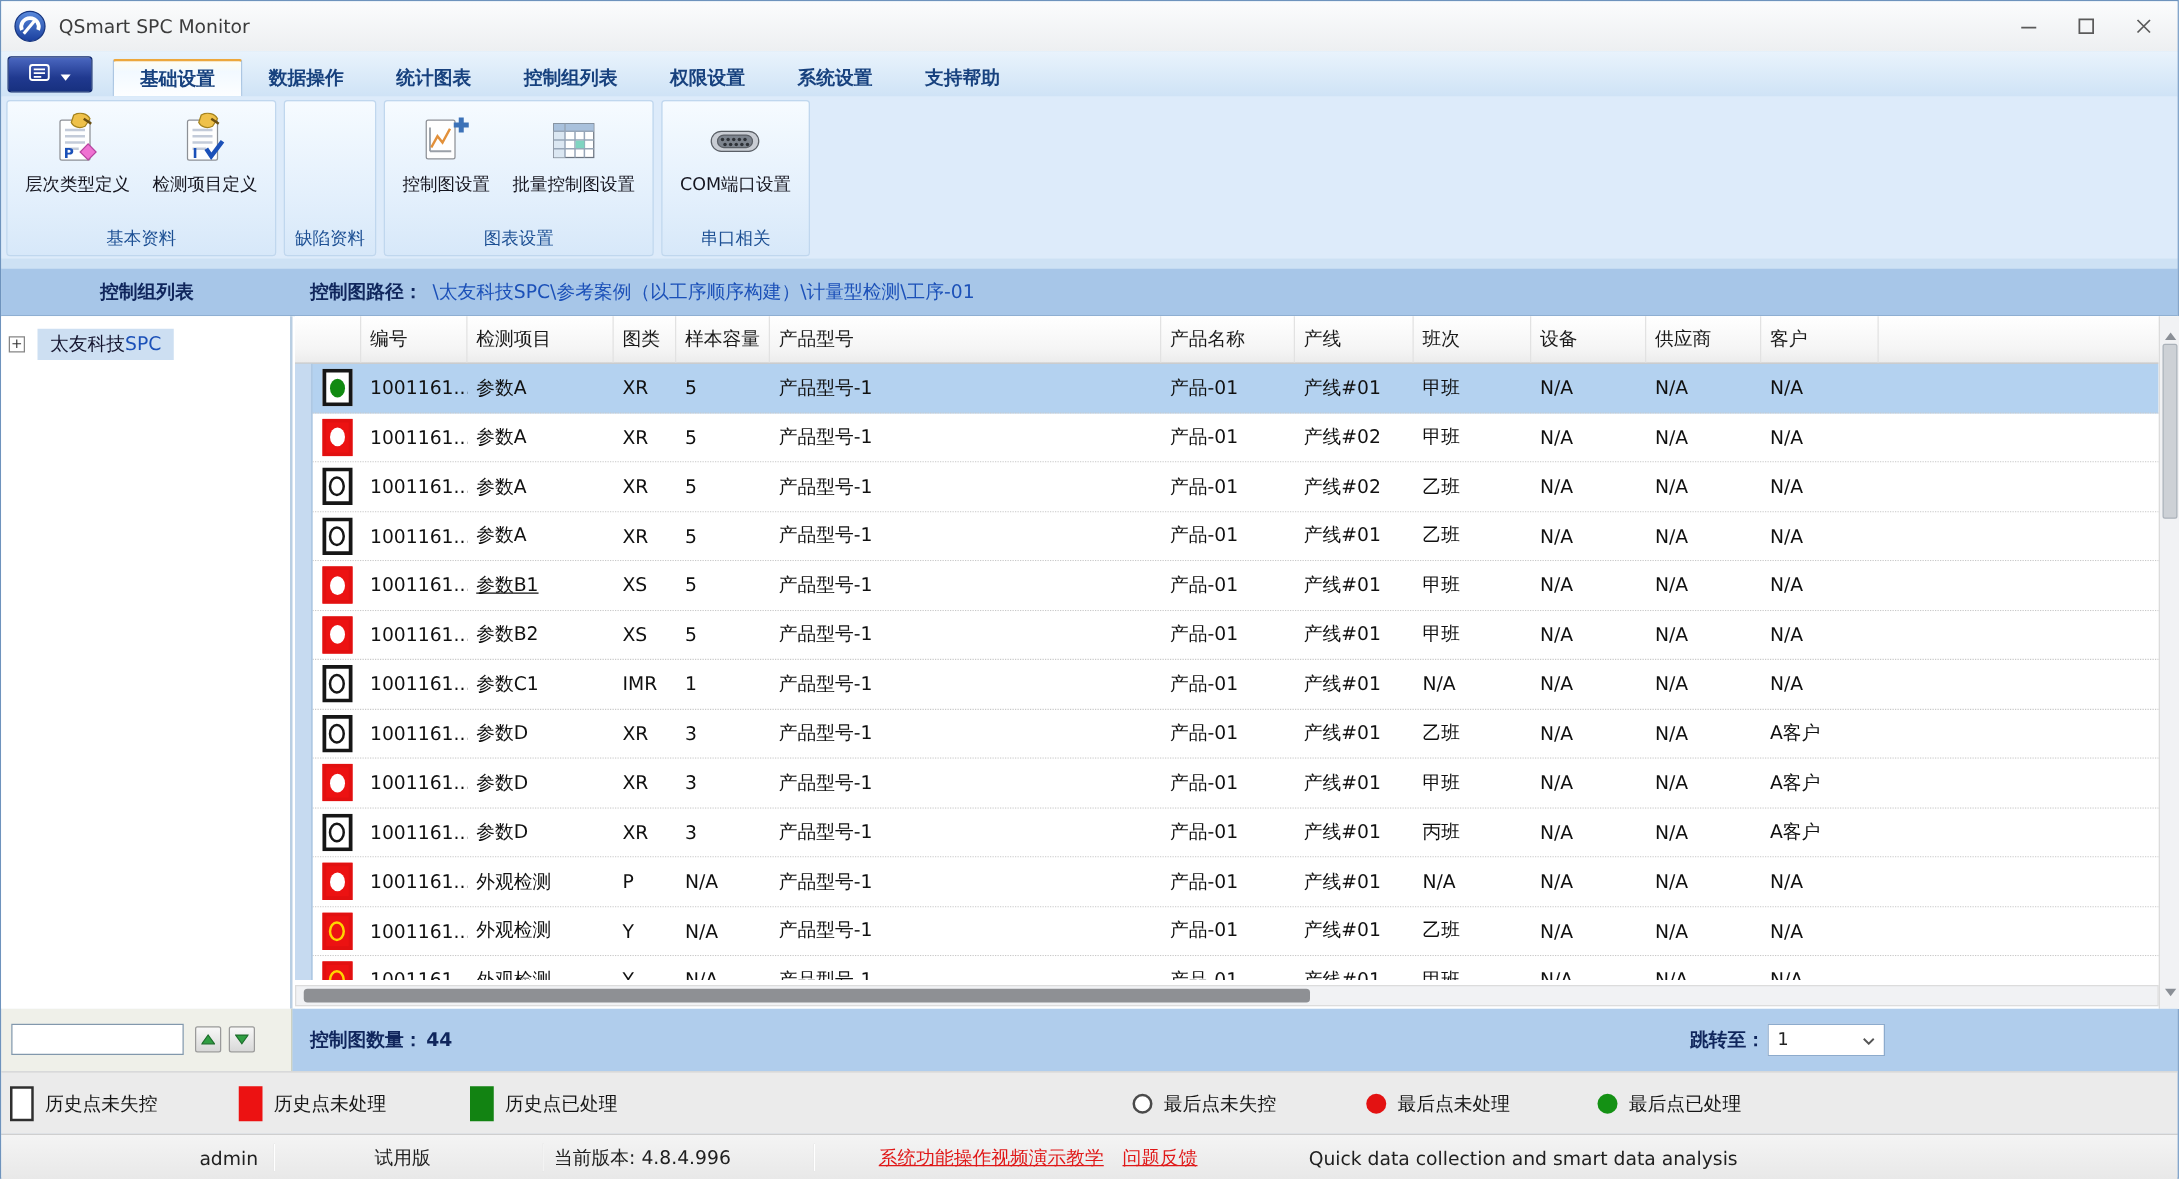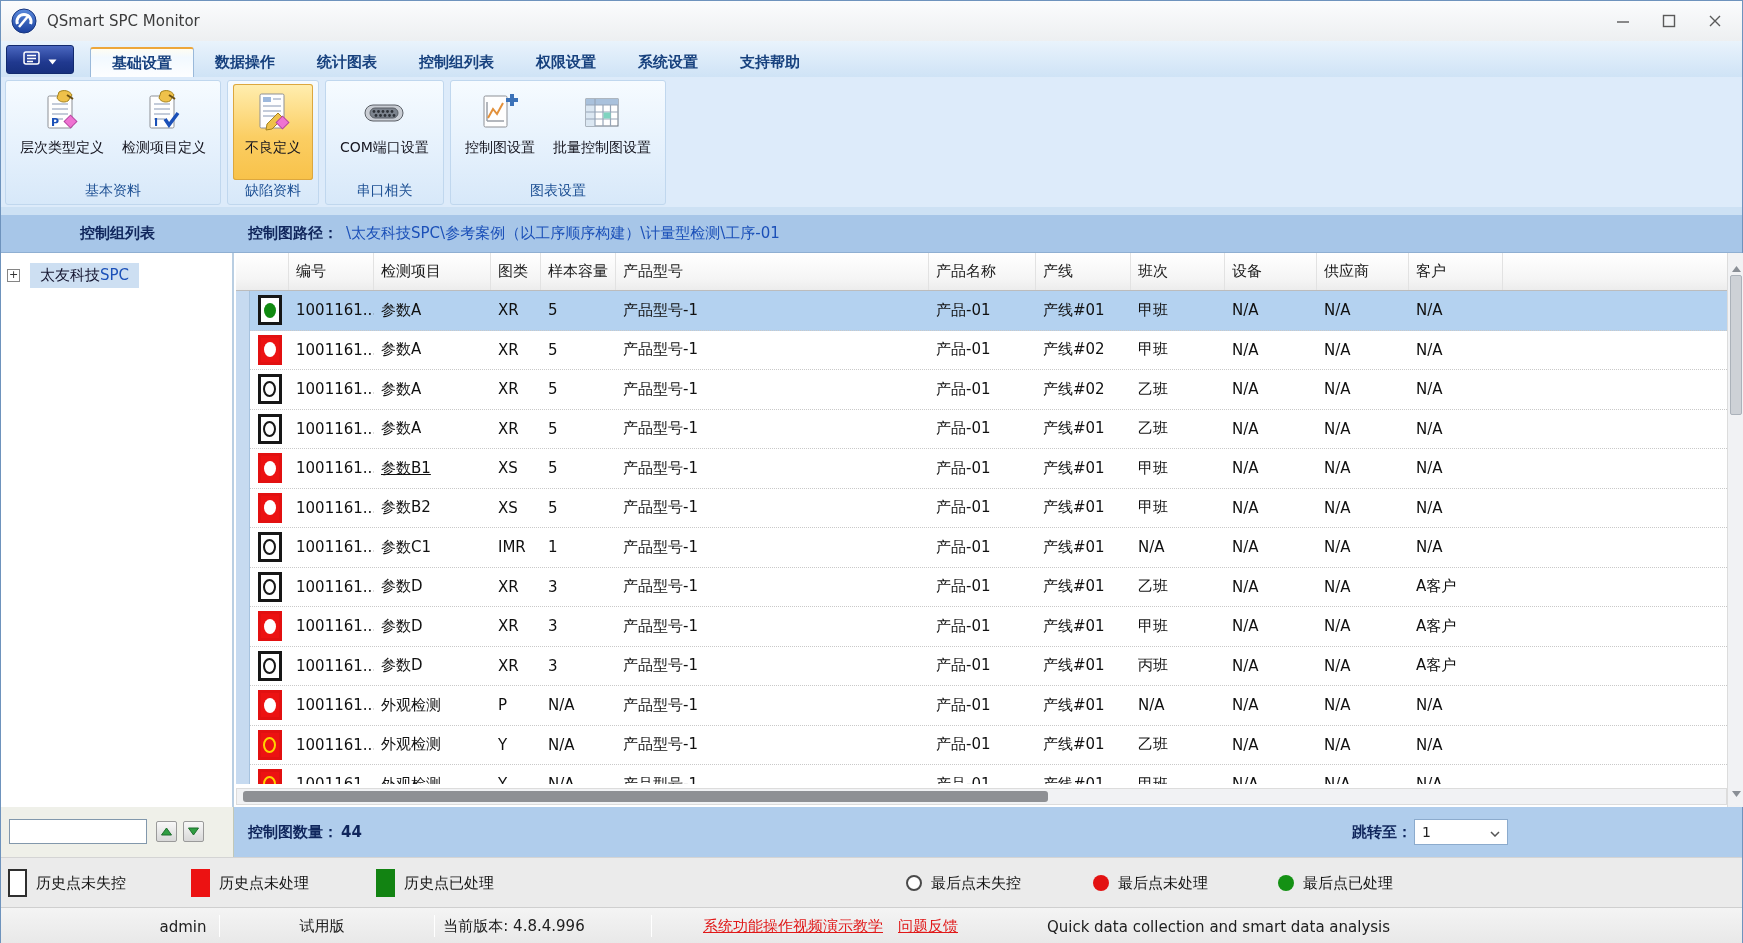--- a/index.html
+++ b/index.html
@@ -183,36 +183,53 @@
                 <path d="M24 29l4 6 9-12" stroke="#1b50b8" stroke-width="3.5" fill="none"></path>
               </svg>
             </div>
             <div class="rb-label">检测项目定义</div>
           </div>
         </div>
         <div class="rg-label">基本资料</div>
       </div>
       <div class="rgroup">
         <div class="rg-buttons">
-          <div class="ribbon-btn active">
+        </div>
+        <div class="rg-label">缺陷资料</div>
+      </div>
+      <div class="rgroup">
+        <div class="rg-buttons">
+          <div class="ribbon-btn">
             <div class="rb-icon">
               <svg width="46" height="46" viewBox="0 0 46 46">
-                <rect x="10" y="4" width="24" height="34" rx="1.5" fill="#fefefe" stroke="#8d9096"></rect>
-                <rect x="13" y="7" width="8" height="5" fill="#9db8dc"></rect>
-                <g stroke="#c3cbd9" stroke-width="2">
-                  <path d="M23 9h8M13 16h18M13 21h18M13 26h12" fill="none"></path>
+                <rect x="7" y="6" width="23" height="31" rx="1.5" fill="#fefefe" stroke="#8d9096"></rect>
+                <path d="M10 31V12M10 31h17" stroke="#9aa0a8" stroke-width="1.5" fill="none"></path>
+                <path d="M11 28l5-9 4 5 6-11" stroke="#e2903a" stroke-width="2" fill="none"></path>
+                <rect x="33" y="4" width="4" height="12" fill="#3c72b8"></rect>
+                <rect x="29" y="8" width="12" height="4" fill="#3c72b8"></rect>
+              </svg>
+            </div>
+            <div class="rb-label">控制图设置</div>
+          </div>
+          <div class="ribbon-btn">
+            <div class="rb-icon">
+              <svg width="46" height="46" viewBox="0 0 46 46">
+                <rect x="7" y="9" width="32" height="27" fill="#fff" stroke="#6b7480"></rect>
+                <rect x="7" y="9" width="32" height="6" fill="#a9c1dc"></rect>
+                <rect x="7" y="15" width="9" height="21" fill="#dbe7f2"></rect>
+                <g stroke="#97a6b8" stroke-width="1.2">
+                  <path d="M16 9v27M24 15v21M31.5 15v21M7 15h32M7 22h32M7 29h32" fill="none"></path>
                 </g>
-                <path d="M17 34l11-11 5 5-11 11-6 1z" fill="#efc14a" stroke="#a5831e"></path>
-                <rect x="28" y="28" width="9" height="9" transform="rotate(45 32.5 32.5)" fill="#ef72d2" stroke="#b743a0"></rect>
+                <rect x="24.5" y="22.5" width="7" height="6" fill="#7fd4c0"></rect>
               </svg>
             </div>
-            <div class="rb-label">不良定义</div>
+            <div class="rb-label">批量控制图设置</div>
           </div>
         </div>
-        <div class="rg-label">缺陷资料</div>
+        <div class="rg-label">图表设置</div>
       </div>
       <div class="rgroup">
         <div class="rg-buttons">
           <div class="ribbon-btn">
             <div class="rb-icon">
               <svg width="46" height="46" viewBox="0 0 46 46">
                 <rect x="4" y="15" width="38" height="16" rx="8" fill="#c9cdd4" stroke="#5a5f66"></rect>
                 <rect x="9" y="18" width="28" height="10" rx="5" fill="#7c838d" stroke="#5a5f66"></rect>
                 <g fill="#2e3238">
                   <circle cx="13" cy="21.5" r="1.4"></circle>
@@ -226,51 +243,20 @@
                   <circle cx="28.5" cy="25.5" r="1.4"></circle>
                   <circle cx="33" cy="25.5" r="1.4"></circle>
                 </g>
               </svg>
             </div>
             <div class="rb-label">COM端口设置</div>
           </div>
         </div>
         <div class="rg-label">串口相关</div>
       </div>
-      <div class="rgroup">
-        <div class="rg-buttons">
-          <div class="ribbon-btn">
-            <div class="rb-icon">
-              <svg width="46" height="46" viewBox="0 0 46 46">
-                <rect x="7" y="6" width="23" height="31" rx="1.5" fill="#fefefe" stroke="#8d9096"></rect>
-                <path d="M10 31V12M10 31h17" stroke="#9aa0a8" stroke-width="1.5" fill="none"></path>
-                <path d="M11 28l5-9 4 5 6-11" stroke="#e2903a" stroke-width="2" fill="none"></path>
-                <rect x="33" y="4" width="4" height="12" fill="#3c72b8"></rect>
-                <rect x="29" y="8" width="12" height="4" fill="#3c72b8"></rect>
-              </svg>
-            </div>
-            <div class="rb-label">控制图设置</div>
-          </div>
-          <div class="ribbon-btn">
-            <div class="rb-icon">
-              <svg width="46" height="46" viewBox="0 0 46 46">
-                <rect x="7" y="9" width="32" height="27" fill="#fff" stroke="#6b7480"></rect>
-                <rect x="7" y="9" width="32" height="6" fill="#a9c1dc"></rect>
-                <rect x="7" y="15" width="9" height="21" fill="#dbe7f2"></rect>
-                <g stroke="#97a6b8" stroke-width="1.2">
-                  <path d="M16 9v27M24 15v21M31.5 15v21M7 15h32M7 22h32M7 29h32" fill="none"></path>
-                </g>
-                <rect x="24.5" y="22.5" width="7" height="6" fill="#7fd4c0"></rect>
-              </svg>
-            </div>
-            <div class="rb-label">批量控制图设置</div>
-          </div>
-        </div>
-        <div class="rg-label">图表设置</div>
-      </div>
     </div>
   <div class="midstrip"></div>
 
   <div class="pathrow">
     <div class="lp-header">控制组列表</div>
     <span class="path-label">控制图路径：</span>
     <span class="path-value">\太友科技SPC\参考案例（以工序顺序构建）\计量型检测\工序-01</span>
   </div>
 
   <div class="main">

